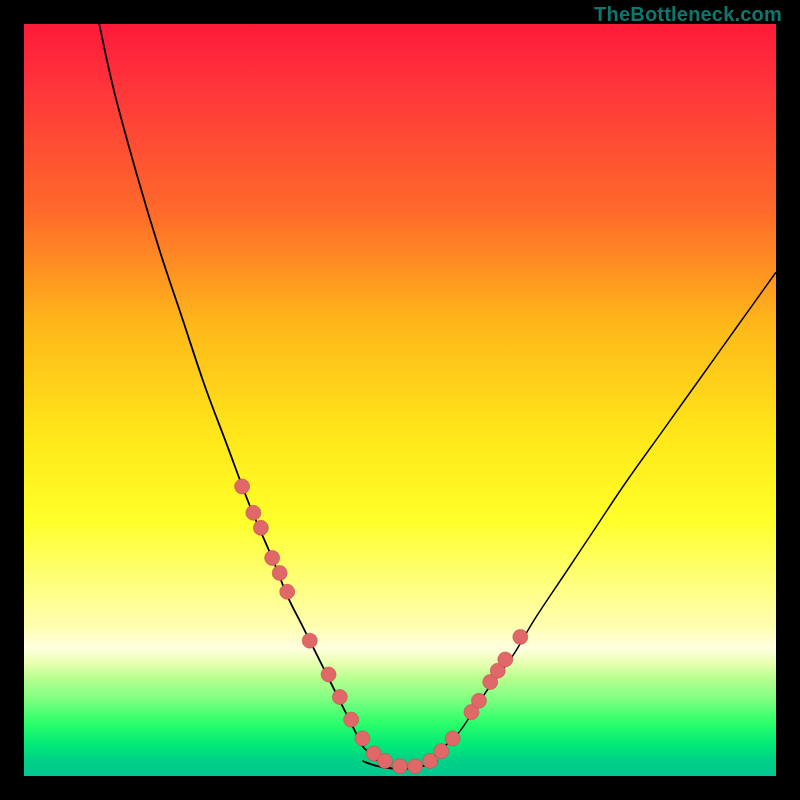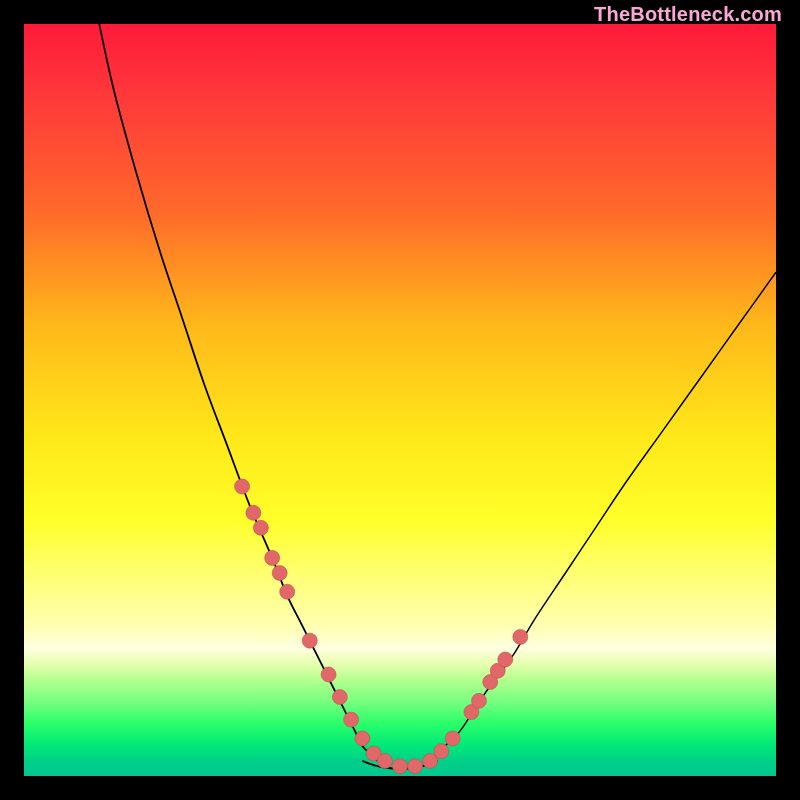--- a/index.html
+++ b/index.html
@@ -34,21 +34,21 @@
     left: 0; bottom: 0;
     width: 100%; height: 2px;
     background: #00c890;
   }
   .watermark {
     position: absolute;
     top: 3px;
     right: 18px;
     font-size: 20px;
     font-weight: 600;
-    color: #f9a8d4;
+    color: #0f766e;
     letter-spacing: 0.2px;
   }
   svg.plot {
     position: absolute;
     left: 24px; top: 24px;
     width: 752px; height: 752px;
   }
   .curve { fill: none; stroke: #000; stroke-width: 1.8; }
   .curve.right { stroke-width: 1.5; }
   .marker {

